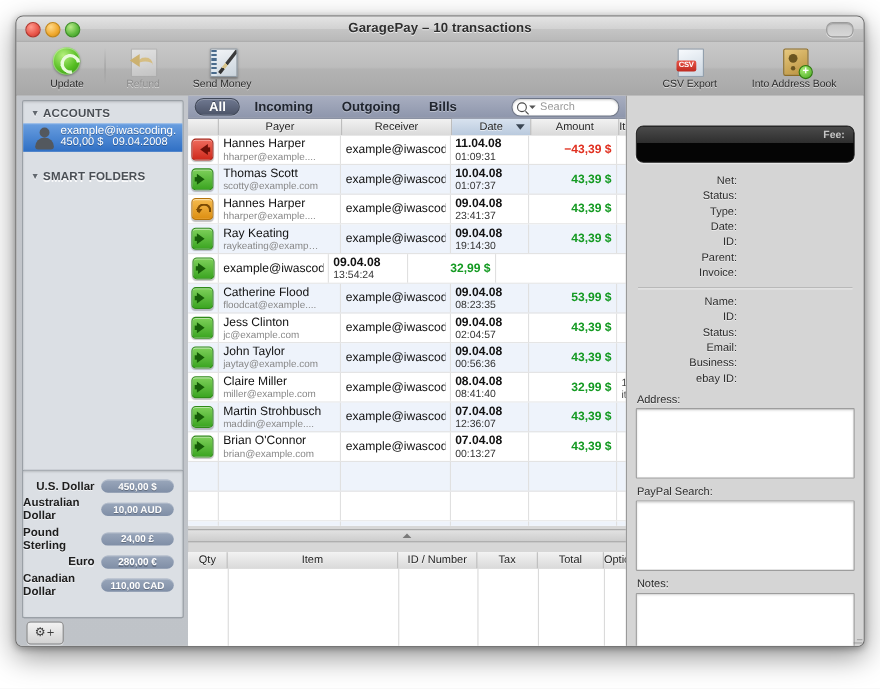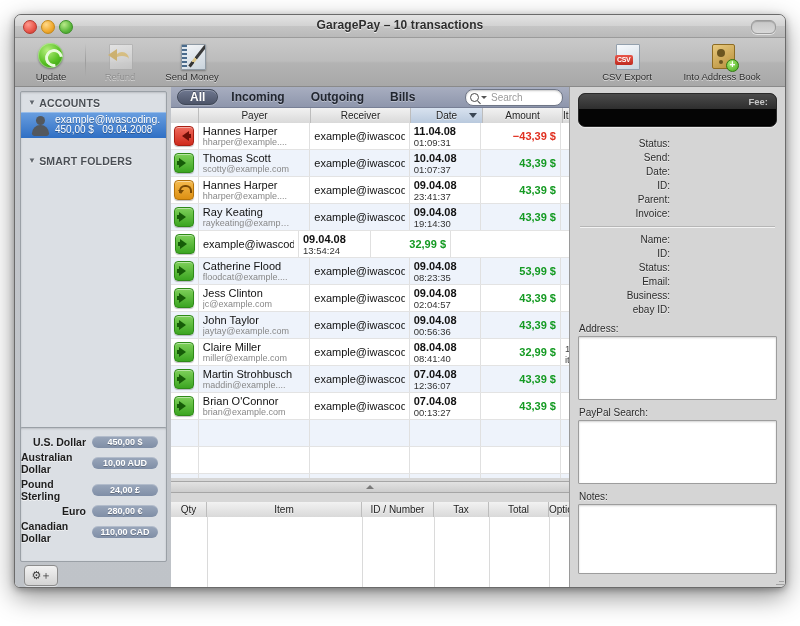--- a/index.html
+++ b/index.html
@@ -40,21 +40,21 @@
     box-shadow:inset 0 1px 1px rgba(0,0,0,.18), 0 1px 0 rgba(255,255,255,.6);
   }
 
   
   .toolbar{
     position:relative;height:48px;
     background:linear-gradient(to bottom,#c9c9c9 0%,#bcbcbc 48%,#b3b3b3 52%,#a8a8a8 100%);
     border-bottom:1px solid #8a8a8a;
   }
   .tb-group{position:absolute;top:3px;display:flex;align-items:flex-start;}
-  .tb-left{left:6px;}
+  .tb-left{left:16px;}
   .tb-right{right:10px;}
   .tb-item{
     width:60px;display:flex;flex-direction:column;align-items:center;
     padding-top:2px;cursor:default;
   }
   .tb-item.wide{width:84px;}
   .tb-ico{height:26px;width:26px;position:relative;margin-bottom:2px;}
   .tb-lbl{font-size:9.5px;color:#2b2b2b;text-shadow:0 1px 0 rgba(255,255,255,.6);white-space:nowrap;}
   .tb-lbl.dim{color:#8d8d8d;text-shadow:0 1px 0 rgba(255,255,255,.5);}
   .tb-sep{width:1px;height:34px;margin:2px 4px 0;background:linear-gradient(to bottom,rgba(255,255,255,0),rgba(120,120,120,.45),rgba(255,255,255,0));}
@@ -241,21 +241,21 @@
   .i-total{width:60px;}
   .i-opt{flex:1;border-right:none;}
   .itbody{position:absolute;left:0;right:0;top:15px;bottom:0;background:#fff;}
   .itcolline{position:absolute;top:0;bottom:0;width:1px;background:#dadada;}
 
   
   .detail{position:absolute;right:0;top:0;width:216px;height:100%;
     background:#d5d5d5;border-left:1px solid #9a9a9a;box-sizing:border-box;padding:6px 8px 0 8px;}
   .fee-box{
     height:32px;border-radius:7px;border:1px solid #2a2a2a;overflow:hidden;
-    background:#000;box-shadow:inset 0 1px 0 rgba(255,255,255,.18),0 1px 1px rgba(255,255,255,.5);
+    background:#000;box-shadow:inset 0 1px 0 rgba(255,255,255,.18),0 1px 1px rgba(255,255,255,.5);margin-top:21px;
   }
   .fee-top{height:15px;background:linear-gradient(to bottom,#4b4b4b,#2e2e2e);
     display:flex;align-items:center;justify-content:flex-end;padding-right:8px;}
   .fee-lbl{font-size:9.5px;color:#c6c6c6;font-weight:bold;}
   .fee-bot{height:16px;background:#050505;}
 
   .kv{margin-top:9px;}
   .kvrow{display:flex;justify-content:flex-end;height:14px;align-items:center;}
   .k{font-size:10px;color:#2b2b2b;text-align:right;width:92px;text-shadow:0 1px 0 rgba(255,255,255,.55);}
   .v{flex:1;font-size:10px;color:#111;padding-left:6px;overflow:hidden;white-space:nowrap;}
@@ -707,25 +707,29 @@
     <div class="detail">
       <div class="fee-box">
         <div class="fee-top">
           <span class="fee-lbl">Fee:</span>
         </div>
         <div class="fee-bot"></div>
       </div>
 
       <div class="kv">
         <div class="kvrow">
+            <div class="k">Net:</div>
+            <div class="v"></div>
+          </div>
+        <div class="kvrow">
             <div class="k">Status:</div>
             <div class="v"></div>
           </div>
         <div class="kvrow">
-            <div class="k">Send:</div>
+            <div class="k">Type:</div>
             <div class="v"></div>
           </div>
         <div class="kvrow">
             <div class="k">Date:</div>
             <div class="v"></div>
           </div>
         <div class="kvrow">
             <div class="k">ID:</div>
             <div class="v"></div>
           </div>

